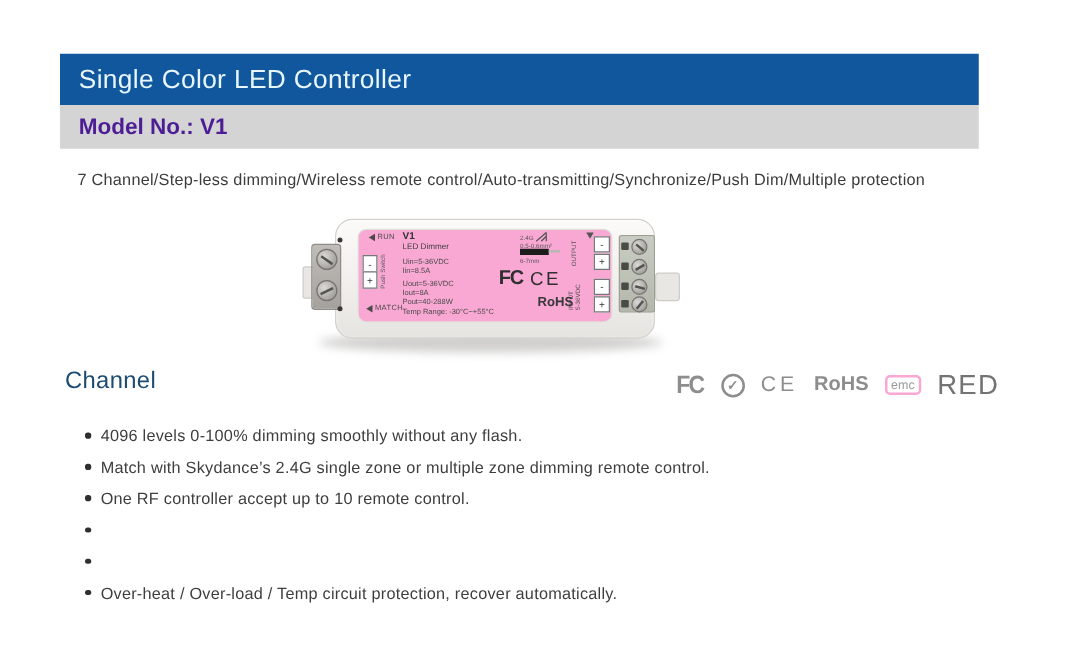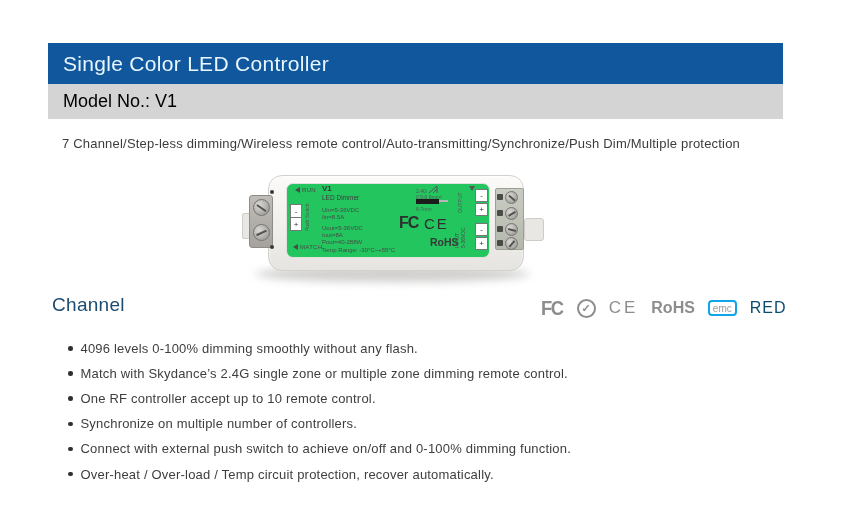--- a/index.html
+++ b/index.html
@@ -11,21 +11,21 @@
   
   .bar-blue {
     position:absolute; left:48px; top:43px; width:735px; height:41px;
     background:#10579e; display:flex; align-items:center; padding-left:15px;
   }
   .bar-blue span { font-size:21px; color:#e8f6fd; letter-spacing:0.3px; }
   .bar-gray {
     position:absolute; left:48px; top:84px; width:735px; height:35px;
     background:#d4d4d4; display:flex; align-items:center; padding-left:15px;
   }
-  .bar-gray span { font-size:18px; color:#000000; }
+  .bar-gray span { font-size:18px; color:#4c1d95;font-weight:bold; }
   .subtitle {
     position:absolute; left:62px; top:136px; font-size:13px; color:#3c3c3c; letter-spacing:0.2px;
   }
   
   .device { position:absolute; left:240px; top:168px; width:310px; height:125px; }
   .device * { position:absolute; }
   .dev-shadow { left:15px; top:98px; width:275px; height:16px; background:rgba(100,97,94,.30);
     border-radius:50%; filter:blur(4px); }
   .dev-body { left:28px; top:7px; width:256px; height:96px; border-radius:14px;
     background:linear-gradient(180deg,#fbfaf8 0%,#f1efec 55%,#e6e4e0 100%);
@@ -35,21 +35,21 @@
   .term-l { left:9px; top:27px; width:24px; height:53px; border-radius:3px;
     background:linear-gradient(180deg,#c0bdb9,#a5a29e); border:1px solid #8f8c88; }
   .term-r { left:255px; top:20px; width:29px; height:62px; border-radius:2px;
     background:linear-gradient(180deg,#c8ccc2,#b4b8ac); border:1px solid #9aa092; }
   .screw { border-radius:50%; background:radial-gradient(circle at 35% 35%, #dcdad6, #908e8a); border:1px solid #777571; }
   .screw .slot { position:absolute; left:15%; top:46%; width:70%; height:2px; background:#55534f; }
   .s17 { width:17px; height:17px; }
   .s13 { width:13px; height:13px; }
   .sq { width:6px; height:6px; background:#4a4a46; border-radius:1px; }
   .dot { width:4px; height:4px; border-radius:50%; background:#3a3836; }
-  .dev-label { left:46px; top:15px; width:204px; height:75px; background:#22c55e;
+  .dev-label { left:46px; top:15px; width:204px; height:75px; background:#f9a8d4;
     border:1px solid #e2e0db; border-radius:7px;padding-left:36px; }
   .dev-label * { position:absolute; color:#4a4a48; }
   .tri-l { width:0; height:0; border-top:3px solid transparent; border-bottom:3px solid transparent; border-right:5px solid #4a4a48; }
   .lbl-row { display:flex; align-items:center; gap:2px; }
   .lbl-row b { font-weight:normal; font-size:6px; letter-spacing:0.3px; position:static; }
   .lbl-row i { position:static; }
   .model-v1 { left:35px; top:0px; font-size:8px; font-weight:bold; color:#333; }
   .model-name { left:35px; top:10px; font-size:6.5px; color:#3d3d3d; }
   .specs { left:35px; font-size:6px; line-height:7.2px; color:#555; white-space:nowrap; }
   .specs div { position:static; }
@@ -67,22 +67,22 @@
   .led-ind { left:182px; top:2px; width:0; height:0; border-left:3px solid transparent; border-right:3px solid transparent; border-top:5px solid #555; }
   .tbox { width:13px; height:13px; border:1px solid #777; background:#fff; display:flex; align-items:center; justify-content:center; font-size:8px; color:#333; }
   
   .features-heading { position:absolute; left:52px; top:294px; font-size:19px; color:#1d4c72; letter-spacing:0.3px; }
   .certs { position:absolute; left:540px; top:296px; height:24px; display:flex; align-items:center; gap:13px; color:#8d8d8d; }
   .c-fcc { font-size:20px; font-weight:700; letter-spacing:-1.5px; transform:scaleX(0.92); }
   .c-rcm { width:19px; height:19px; border:2px solid #8d8d8d; border-radius:50%; display:flex; align-items:center; justify-content:center; }
   .c-rcm span { font-size:11px; font-weight:bold; color:#8d8d8d; }
   .c-ce { font-size:17px; letter-spacing:3px; }
   .c-rohs { font-size:16px; font-weight:600; }
-  .c-emc { border:2px solid #0ea5e9; border-radius:4px; font-size:10px; color:#9b9b9b; padding:0 3px; height:16px; display:flex; align-items:center; }
-  .c-red { font-size:16px; letter-spacing:1px; color:#0c4a6e; }
+  .c-emc { border:2px solid #f9a8d4; border-radius:4px; font-size:10px; color:#9b9b9b; padding:0 3px; height:16px; display:flex; align-items:center; }
+  .c-red { font-size:22px; letter-spacing:1px; color:#737373; }
   .features-list { position:absolute; left:68px; top:336px; }
   .feat { height:25.1px; display:flex; align-items:center; }
   .feat .bdot { width:4.5px; height:4.5px; border-radius:50%; background:#2f2f2f; margin-right:8px; flex:none; }
   .feat span.ftext { font-size:13px; color:#3e3e3e; letter-spacing:0.2px; white-space:nowrap; }
 </style>
 </head>
 <body>
 
 <div class="page">
 
@@ -209,25 +209,23 @@
     <div class="feat">
       <span class="bdot"></span>
       <span class="ftext">Match with Skydance’s 2.4G single zone or multiple zone dimming remote control.</span>
     </div>
     <div class="feat">
       <span class="bdot"></span>
       <span class="ftext">One RF controller accept up to 10 remote control.</span>
     </div>
     <div class="feat">
       <span class="bdot"></span>
-      <span class="ftext">Synchronize on multiple number of controllers.</span>
-    </div>
-    <div class="feat">
-      <span class="bdot"></span>
-      <span class="ftext">Connect with external push switch to achieve on/off and 0-100% dimming function.</span>
+    </div>
+    <div class="feat">
+      <span class="bdot"></span>
     </div>
     <div class="feat">
       <span class="bdot"></span>
       <span class="ftext">Over-heat / Over-load / Temp circuit protection, recover automatically.</span>
     </div>
   </div>
 
 </div>
 
 </body></html>

